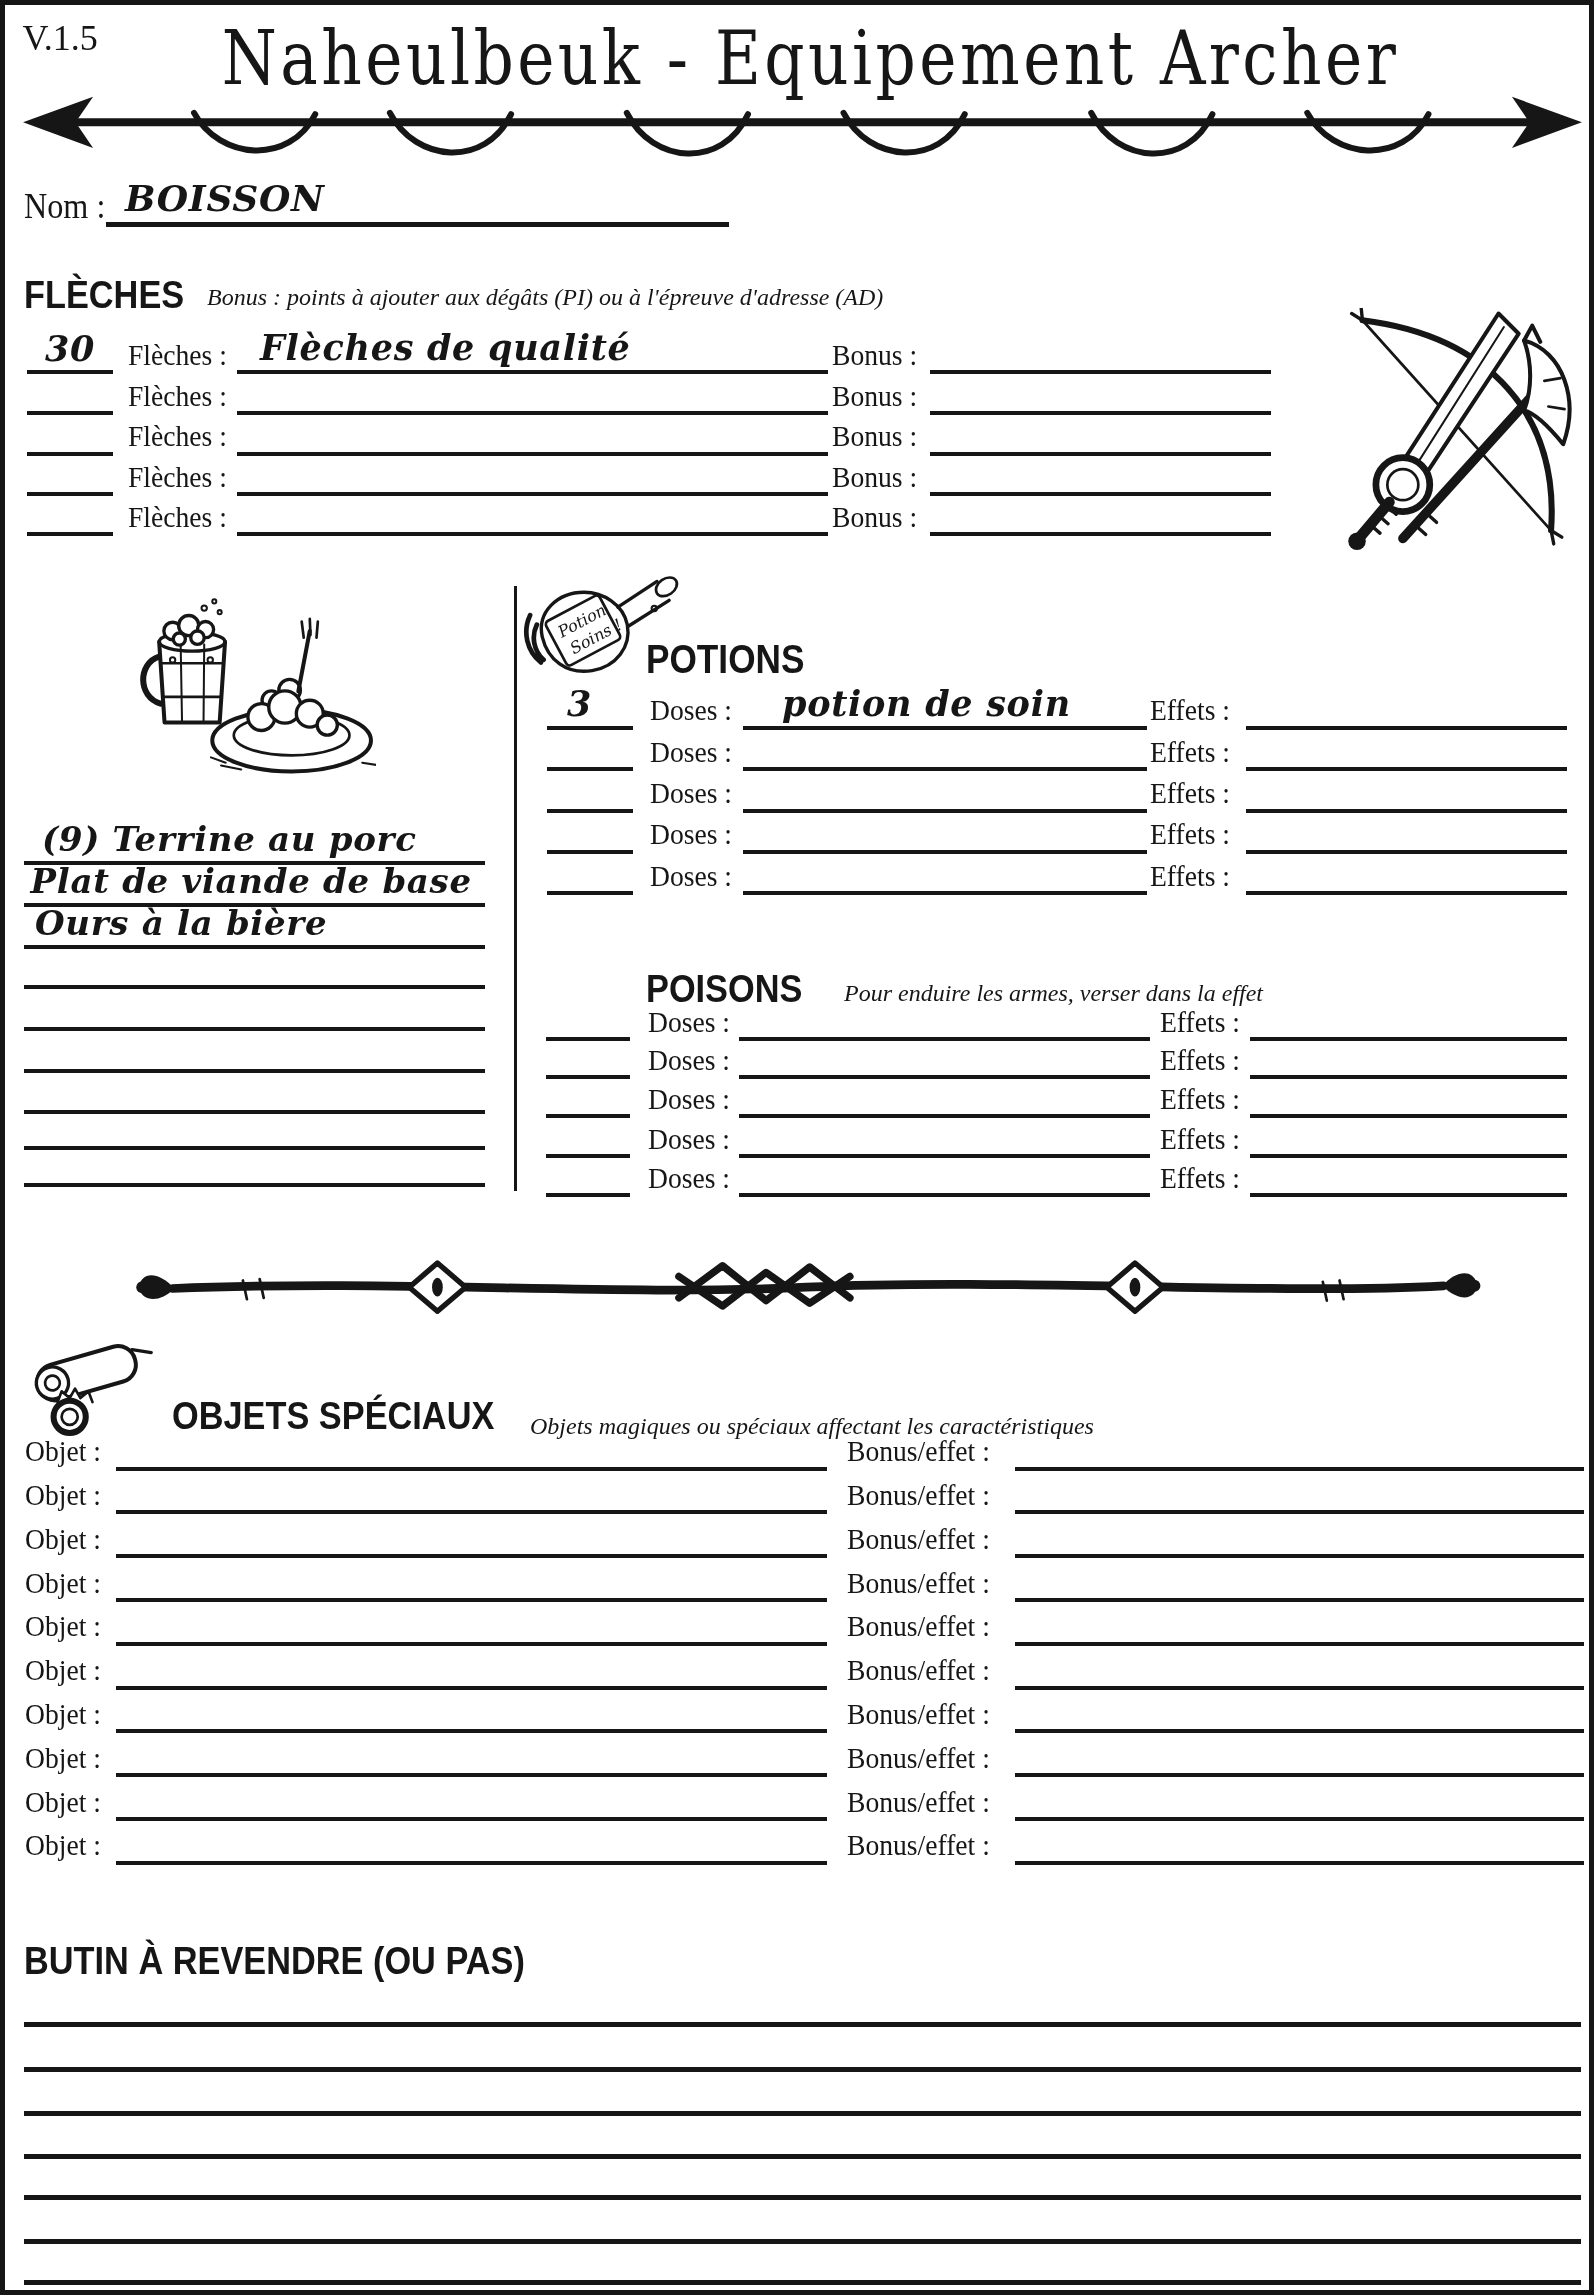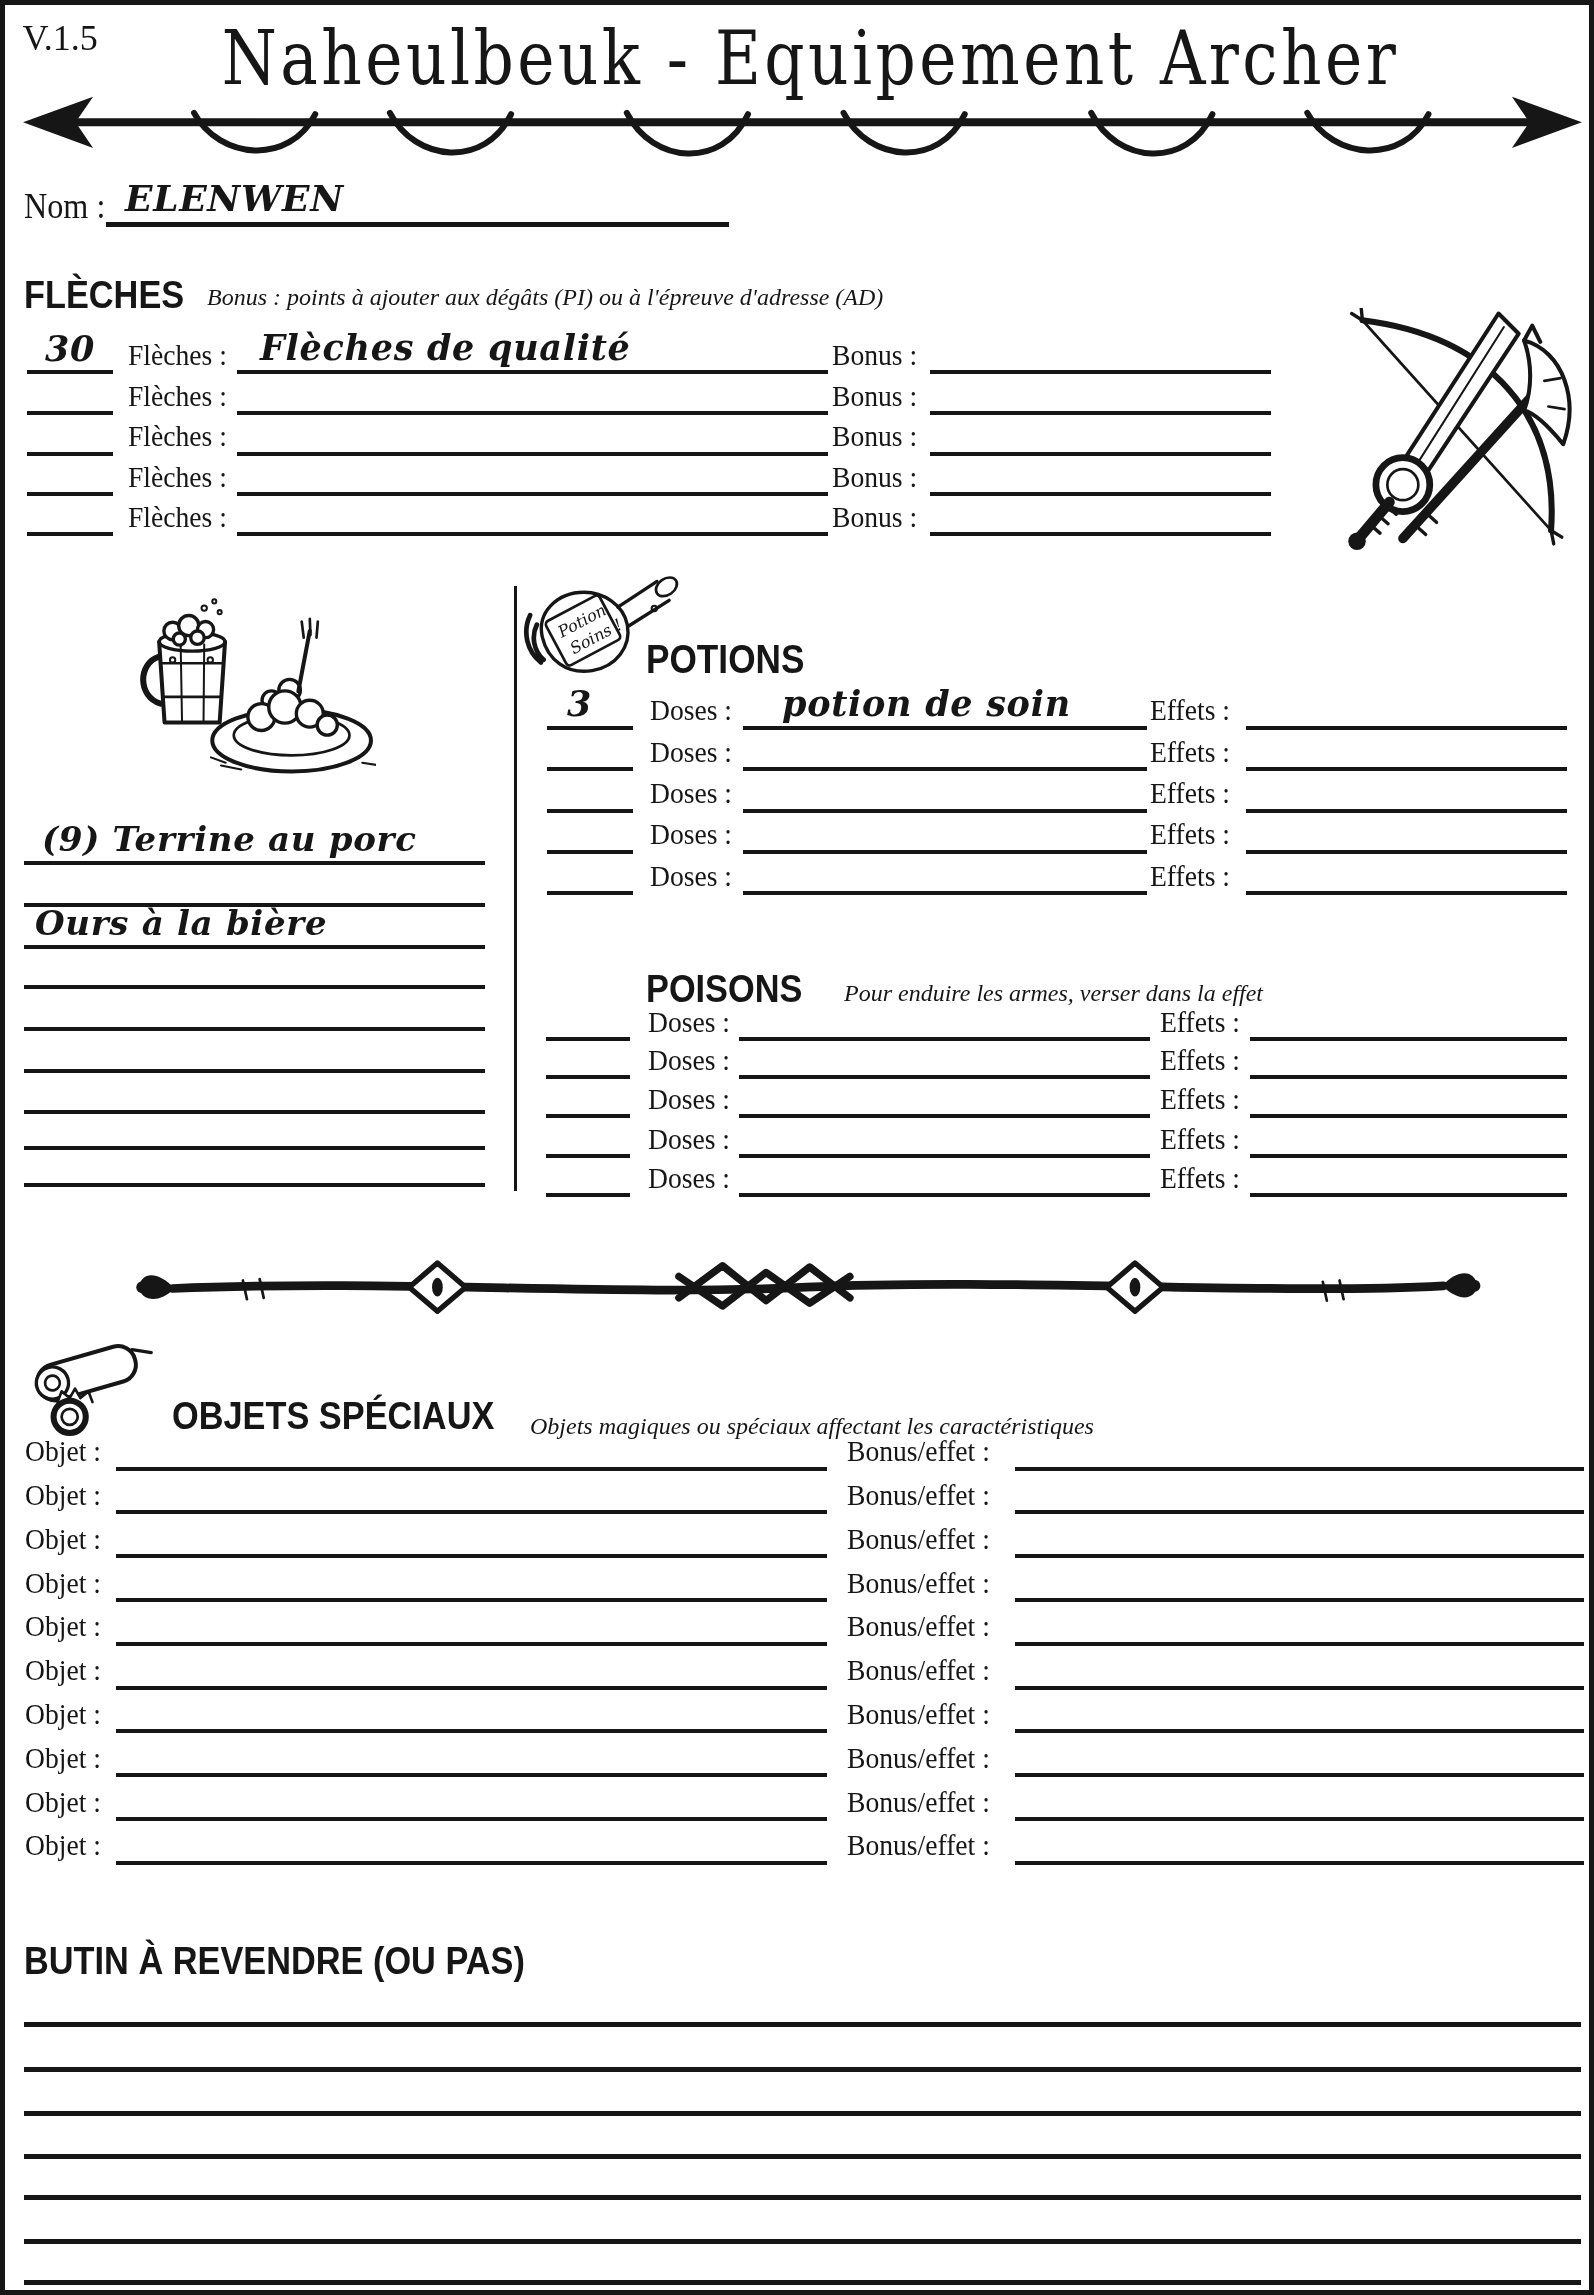--- a/index.html
+++ b/index.html
@@ -39,21 +39,21 @@
     <path class="ink" stroke-width="9" d="M905 34 C 943 110, 1047 118, 1085 36"></path>
     <path class="ink" stroke-width="9" d="M1227 34 C 1265 108, 1369 116, 1407 36"></path>
     <path class="ink" stroke-width="9" d="M1595 34 C 1633 110, 1737 118, 1775 36"></path>
     <path class="ink" stroke-width="9" d="M1916 34 C 1954 104, 2058 112, 2096 36"></path>
     <polygon class="inkfill" points="8,48 112,10 86,48 112,86"></polygon>
     <polygon class="inkfill" points="2324,48 2220,10 2246,48 2220,86"></polygon>
   </svg>
 
   <div class="lbl" style="left:19px;top:182px;font-size:35px">Nom :</div>
   <div class="rule" style="left:101px;top:217px;width:623px;height:4.7px"></div>
-  <div class="hand" style="left:120px;top:172px;font-size:36px">ELENWEN</div>
+  <div class="hand" style="left:120px;top:172px;font-size:36px">BOISSON</div>
 
   <div class="h1" style="left:19px;top:268px;font-size:39px">FLÈCHES</div>
   <div class="sub" style="left:202px;top:279px">Bonus : points à ajouter aux dégâts (PI) ou à l'épreuve d'adresse (AD)</div>
 
   <div class="rule" style="left:21.6px;top:365px;width:86px"></div>
   <div class="hand" style="left:40px;top:323px;font-size:35px">30</div>
   <div class="lbl" style="left:123px;top:333px">Flèches :</div>
   <div class="rule" style="left:232px;top:365px;width:591px"></div>
   <div class="hand" style="left:255px;top:322px;font-size:35px">Flèches de qualité</div>
   <div class="lbl" style="left:827px;top:333px">Bonus :</div>
@@ -143,20 +143,21 @@
     <circle class="ink paper" stroke-width="5" cx="278" cy="192" r="15"></circle>
     <line class="ink" stroke-width="6" x1="252" y1="52" x2="235" y2="142"></line>
     <path class="ink" stroke-width="4" d="M240 38 l3 24 M252 34 l1 24 M264 38 l-2 24"></path>
     <path class="ink" stroke-width="3" d="M120 252 l30 6 M105 240 l22 8 M330 248 l26 4"></path>
   </svg>
 
 
   <div class="rule" style="left:19px;top:856px;width:461px"></div>
   <div class="hand" style="left:37px;top:814px">(9) Terrine au porc</div>
   <div class="rule" style="left:19px;top:898px;width:461px"></div>
+  <div class="hand" style="left:25.6px;top:856px">Plat de viande de base</div>
   <div class="rule" style="left:19px;top:940px;width:461px"></div>
   <div class="hand" style="left:30px;top:898px">Ours à la bière</div>
   <div class="rule" style="left:19px;top:980px;width:461px"></div>
   <div class="hand" style="left:30px;top:938px"></div>
   <div class="rule" style="left:19px;top:1022px;width:461px"></div>
   <div class="hand" style="left:30px;top:980px"></div>
   <div class="rule" style="left:19px;top:1064px;width:461px"></div>
   <div class="hand" style="left:30px;top:1022px"></div>
   <div class="rule" style="left:19px;top:1105px;width:461px"></div>
   <div class="hand" style="left:30px;top:1063px"></div>

